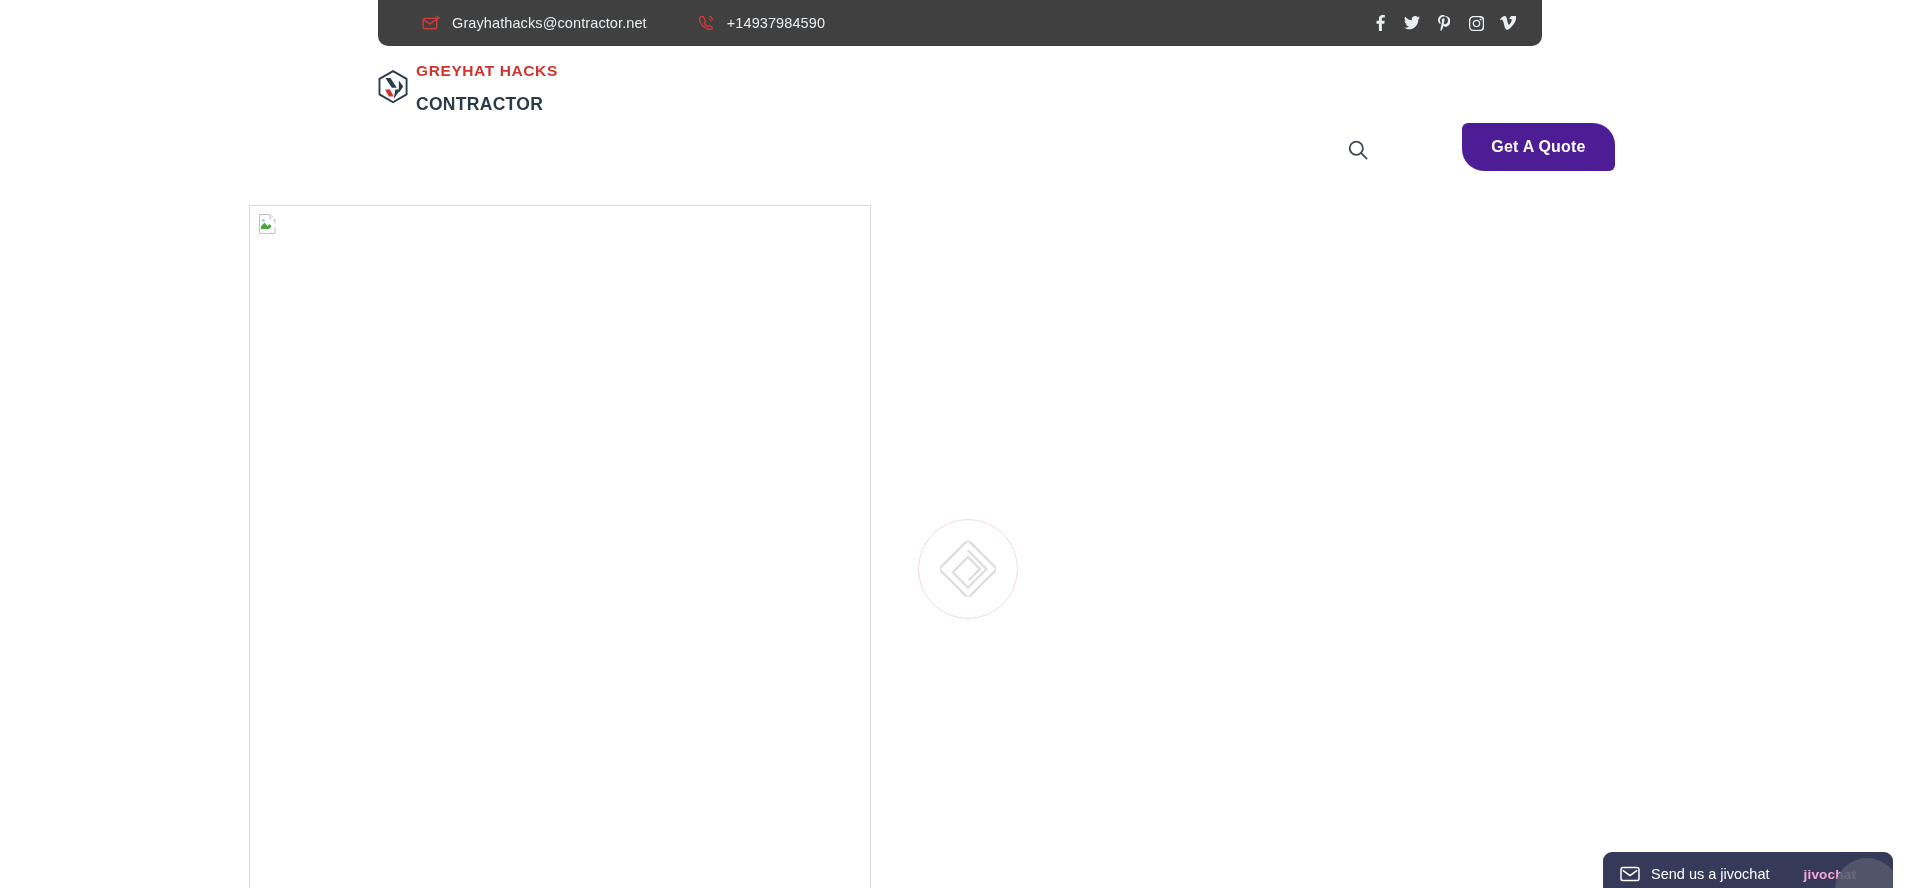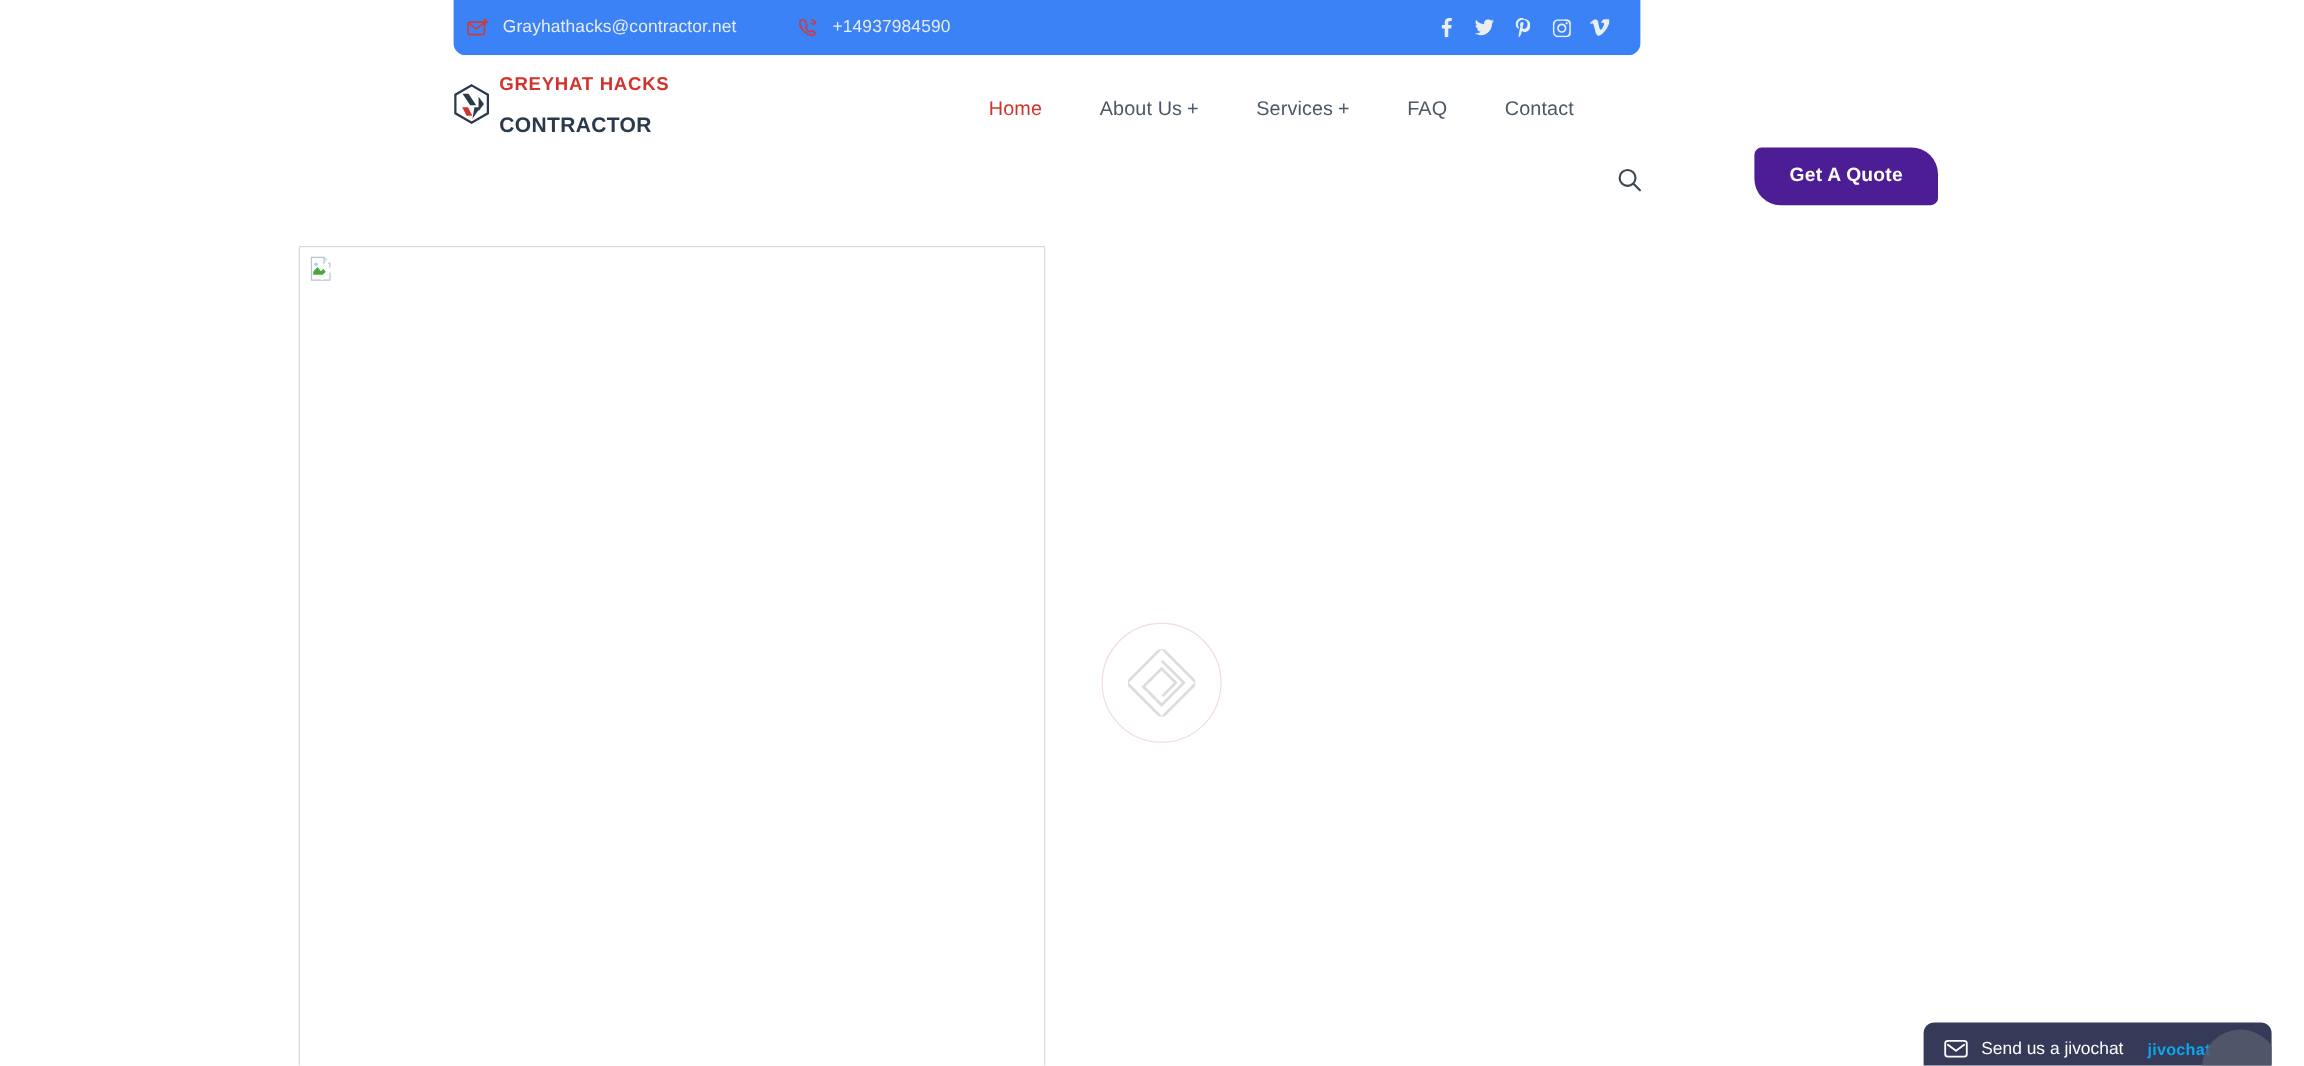--- a/index.html
+++ b/index.html
@@ -10,28 +10,28 @@
     background: #ffffff;
     font-family: "Liberation Sans", sans-serif;
   }
   body { position: relative; }
 
   
   .topbar {
     position: absolute;
     left: 378px;
     top: 0;
-    width: 989px;
+    width: 1164px;
     height: 46px;
-    background: #3b82f6;
+    background: #404040;
     border-bottom-left-radius: 10px;
     border-bottom-right-radius: 10px;
     display: flex;
     align-items: center;
-    padding: 0 26px 0 11px;
+    padding: 0 26px 0 44px;
   }
   .contact-group { display: flex; align-items: center; gap: 50px; }
   .contact-item { display: flex; align-items: center; gap: 11px; }
   .contact-item .ci-text {
     color: #e7edf0;
     font-size: 14.5px;
     letter-spacing: .1px;
     white-space: nowrap;
   }
   .ci-icon { display: flex; align-items: center; justify-content: center; width: 19px; height: 19px; }
@@ -192,24 +192,24 @@
     color: #ffffff;
     flex: 0 0 auto;
   }
   .jivo-text {
     color: #ffffff;
     font-size: 14.5px;
     margin-left: 11px;
     white-space: nowrap;
   }
   .jivo-brand {
-    color: #0ea5e9;
+    color: #f9a8d4;
     font-size: 13.5px;
     font-weight: bold;
-    margin-left: 20px;
+    margin-left: 34px;
     letter-spacing: .2px;
     white-space: nowrap;
   }
   .jivo-orb {
     position: absolute;
     right: -6px;
     top: 6px;
     width: 64px;
     height: 64px;
     border-radius: 50%;
@@ -288,37 +288,20 @@
       <path d="M23.6 11.2 28.3 17.5 23.6 23.9z" fill="#2b3a4a"></path>
       <path d="M9.2 20.5 14.3 20.5 18.2 27.9 13.1 27.9z" fill="#d0342c"></path>
       <path d="M20.0 20.5 25.3 20.5 18.2 30.5z" fill="#2b3a4a"></path>
     </svg>
     <span class="logo-words">
       <span class="logo-line1">GREYHAT HACKS</span>
       <span class="logo-line2">CONTRACTOR</span>
     </span>
   </a>
 
-  <nav class="nav">
-    <a class="nav-item active">
-      <span>Home</span>
-    </a>
-    <a class="nav-item">
-      <span>About Us</span><span class="plus">+</span>
-    </a>
-    <a class="nav-item">
-      <span>Services</span><span class="plus">+</span>
-    </a>
-    <a class="nav-item">
-      <span>FAQ</span>
-    </a>
-    <a class="nav-item">
-      <span>Contact</span>
-    </a>
-  </nav>
 
   <a class="search-btn">
     <svg width="22" height="22" viewBox="0 0 22 22">
       <circle cx="9.3" cy="9.3" r="6.6" fill="none" stroke="#3d4651" stroke-width="1.8"></circle>
       <line x1="14.2" y1="14.2" x2="19.6" y2="19.6" stroke="#3d4651" stroke-width="1.8" stroke-linecap="round"></line>
     </svg>
   </a>
 
   <button class="quote-btn">Get A Quote</button>
 </div>

